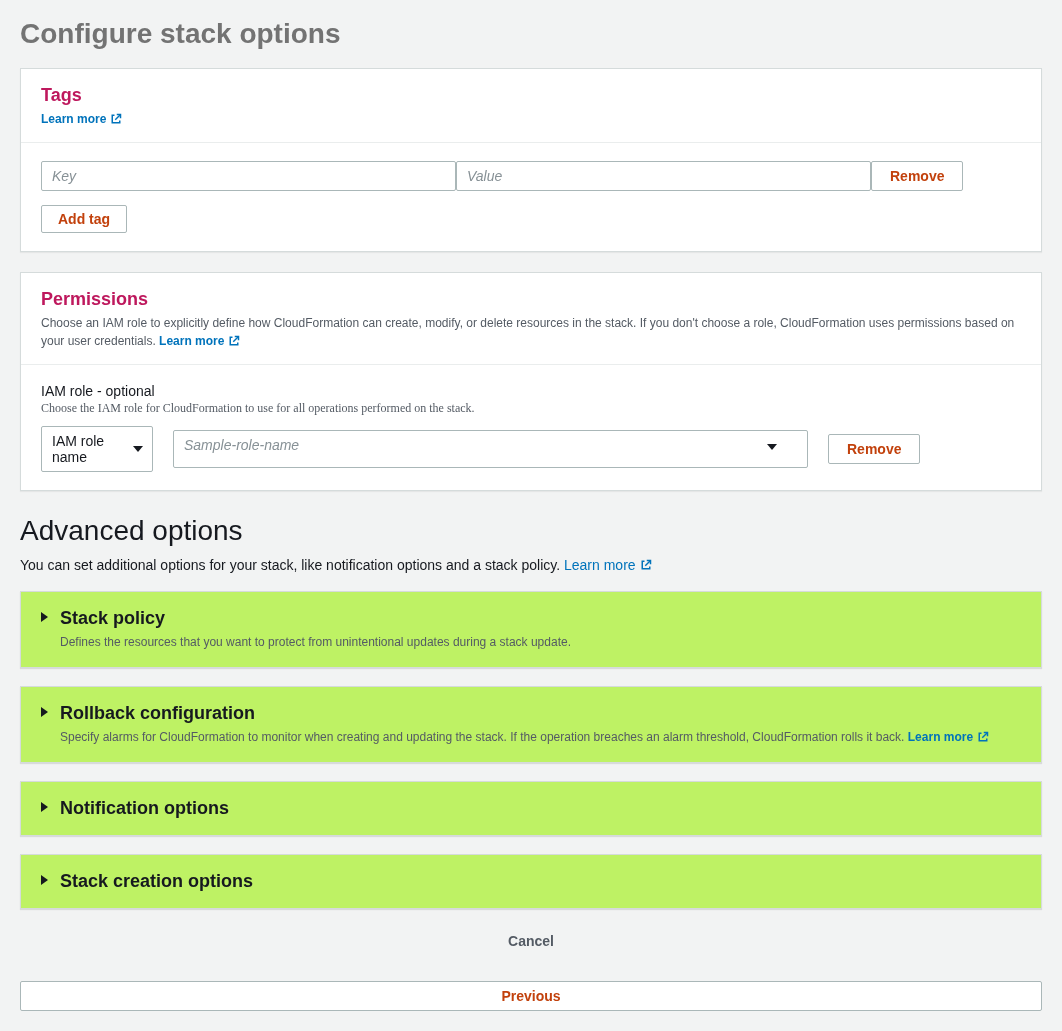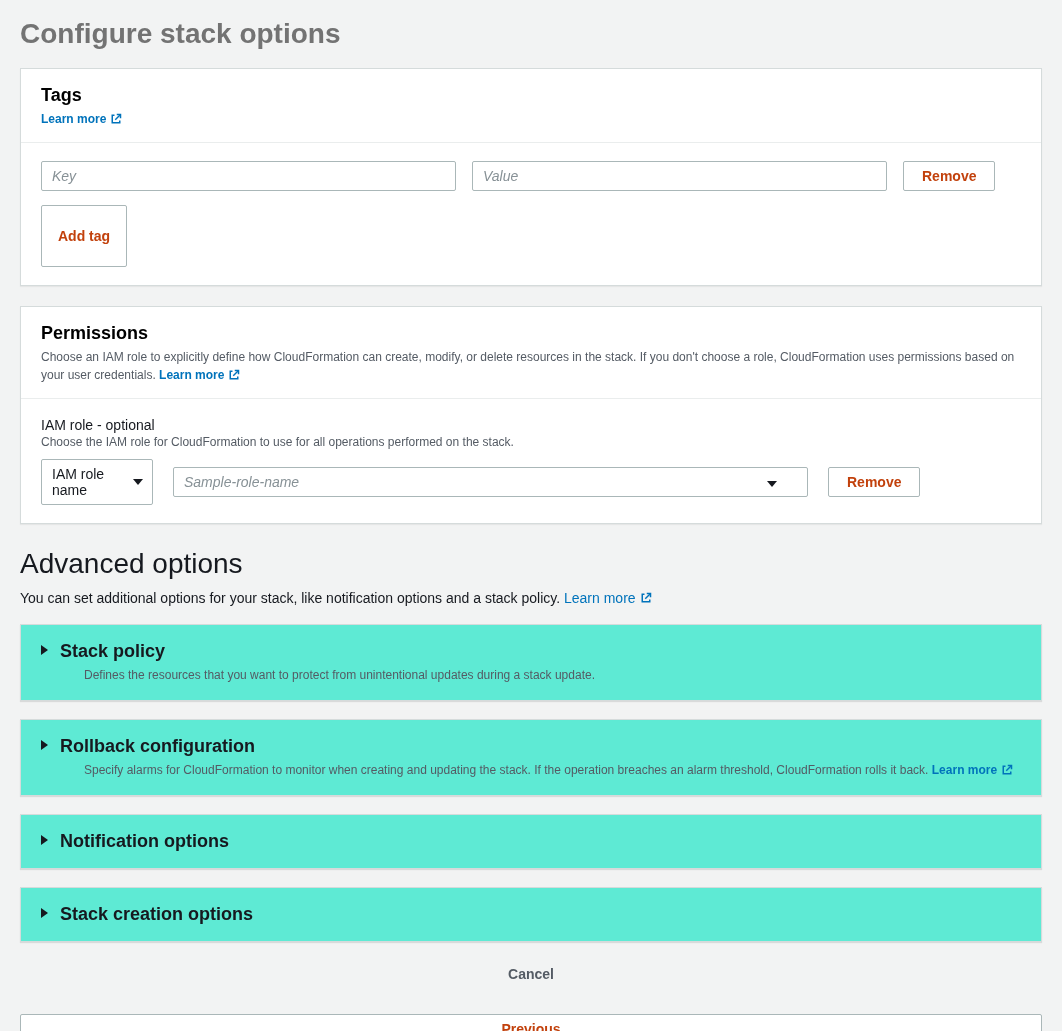--- a/index.html
+++ b/index.html
@@ -25,21 +25,21 @@
     margin-bottom: 20px;
     box-shadow: 0 1px 1px rgba(0,0,0,0.05);
   }
   .panel-header {
     padding: 16px 20px 14px 20px;
     border-bottom: 1px solid #eaeded;
   }
   .panel-title {
     font-size: 18px;
     font-weight: 700;
-    color: #000000;
+    color: #be185d;
     margin-bottom: 4px;
   }
   .panel-desc {
     font-size: 12px;
     color: #545b64;
     line-height: 1.5;
   }
   .panel-body {
     padding: 18px 20px;
   }
@@ -55,21 +55,20 @@
     text-align: center;
   }
   .ext-icon {
     display: inline-block;
     width: 12px;
     height: 12px;
   }
   .ext-icon svg { display: block; }
   .row {
     display: flex;
-    gap: 16px;
     align-items: center;
     margin-bottom: 14px;
   }
   .input {
     border: 1px solid #aab7b8;
     border-radius: 2px;
     padding: 6px 10px;
     font-size: 14px;
     color: #16191f;
     background: #fff;
@@ -91,30 +90,31 @@
     background: #ec7211;
     border-color: #ec7211;
     color: #fff;
   }
   .btn.link-btn {
     border: none;
     background: none;
     color: #545b64;
     padding: 6px 14px;
   }
-  .btn.small { padding: 22px 16px; }
+  .btn.small { padding: 5px 16px; }
   .field-label {
     font-size: 14px;
     color: #16191f;
     margin-bottom: 2px;
   }
   .field-sub {
     font-size: 12px;
     color: #545b64;
     margin-bottom: 10px;
+    font-family: Liberation Serif, serif;
   }
   .select-wrap {
     position: relative;
     display: inline-block;
   }
   .select {
     border: 1px solid #aab7b8;
     border-radius: 2px;
     padding: 6px 30px 6px 10px;
     font-size: 14px;
@@ -134,21 +134,21 @@
     font-size: 28px;
     font-weight: 500;
     margin: 24px 0 10px 0;
   }
   .section-desc {
     font-size: 14px;
     color: #16191f;
     margin-bottom: 18px;
   }
   .expand-panel {
-    background: #5eead4;
+    background: #bef264;
     border: 1px solid #d5dbdb;
     margin-bottom: 18px;
     box-shadow: 0 1px 1px rgba(0,0,0,0.1);
   }
   .expand-header {
     padding: 16px 20px;
     display: flex;
     align-items: flex-start;
     gap: 12px;
     cursor: pointer;
@@ -163,35 +163,34 @@
   }
   .expand-title {
     font-size: 18px;
     font-weight: 700;
   }
   .expand-desc {
     font-size: 12px;
     color: #545b64;
     margin-top: 4px;
     line-height: 1.5;
-    margin-left: 24px;
   }
   .footer-actions {
     display: flex;
     justify-content: flex-end;
     gap: 26px;
     margin-top: 12px;
     flex-direction: column;
   }
   .flex-grow { flex: 1; }
   .w-415 { width: 415px; }
   .perm-row { display:flex; gap:20px; align-items:center; }
   .combo {
     border:1px solid #aab7b8; border-radius:2px;
-    padding:6px 30px 6px 10px; font-size:14px;
+    padding:6px 30px 14px 10px; font-size:14px;
     color:#879196; font-style:italic;
     background:#fff; position:relative; width:635px;
     display:flex; align-items:center; justify-content:space-between;
   }
 </style>
 </head>
 <body>
 
 <div class="page">
 

